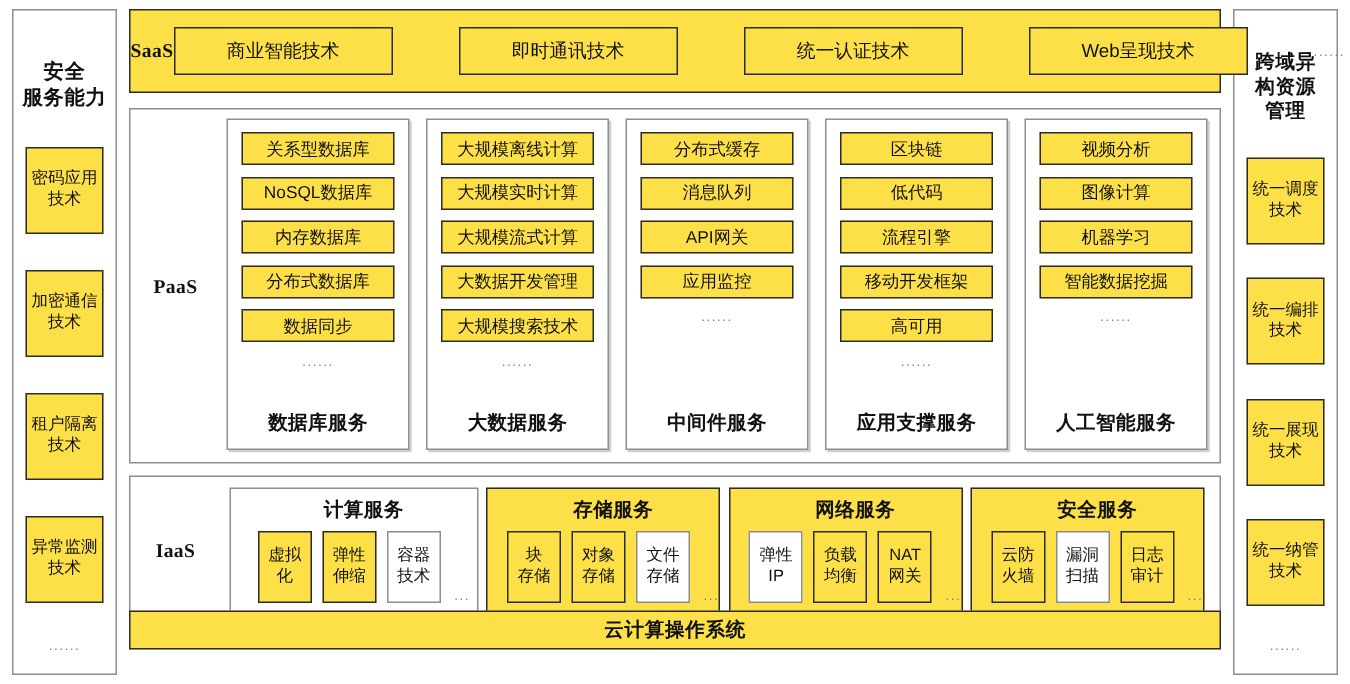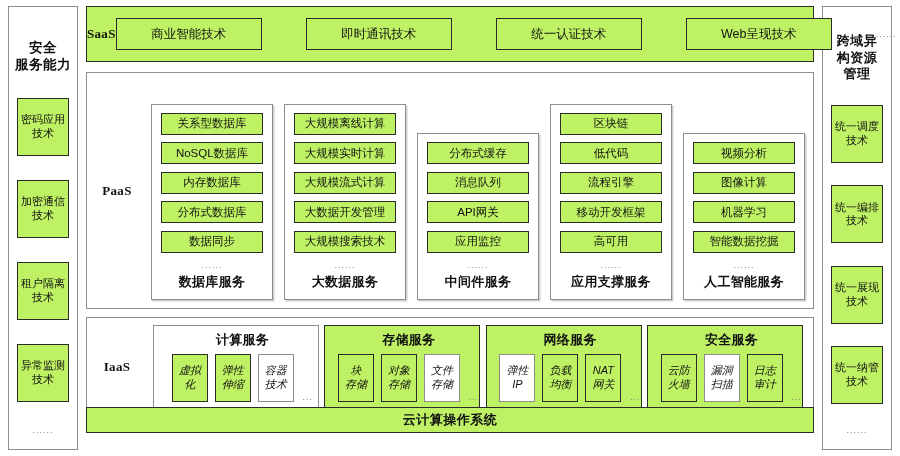--- a/index.html
+++ b/index.html
@@ -5,21 +5,21 @@
   html,body{margin:0;padding:0;background:#ffffff;}
   body{
     width:900px;height:456px;overflow:hidden;
     font-family:"Liberation Sans","DejaVu Sans",sans-serif;
     color:#111;
   }
   .canvas{position:relative;width:900px;height:456px;}
 
   
   .bx{
-    background:#bef264;
+    background:#fde047;
     border:1px solid #2b2b2b;
     box-sizing:border-box;
   }
   .bx-soft{
     background:#fff;
     border:1px solid #8d8d8d;
     box-sizing:border-box;
   }
   .shadowed{ box-shadow:1.5px 1.5px 0 0 #cfcfcf; }
 
@@ -77,21 +77,20 @@
   .paas{
     position:absolute;left:86px;top:72px;width:728px;height:237px;
     display:flex;align-items:stretch;
   }
   .paas-label{
     width:60px;display:flex;align-items:center;justify-content:center;
   }
   .paas-cols{
     flex:1;display:flex;justify-content:space-between;
     padding:6px 8px 8px 4px;
-    align-items:flex-end;
   }
   .paas-col{
     width:122px;
     display:flex;flex-direction:column;align-items:center;
     padding:8px 0 6px 0;
   }
   .paas-chip{
     width:102px;height:22px;font-size:11.5px;margin-bottom:7.5px;
   }
   .paas-col .dots{margin:1px 0 3px 0;}
@@ -113,21 +112,21 @@
   .iaas-group{
     height:84px;
     display:flex;flex-direction:column;align-items:center;
     padding:5px 8px 6px 21px;
   }
   .g-compute{width:166px;}
   .g-storage{width:156px;}
   .g-network{width:156px;}
   .g-security{width:156px;}
   .iaas-group-title{font-weight:bold;font-size:13px;margin-bottom:5px;letter-spacing:.3px;}
-  .iaas-tiles{display:flex;align-items:flex-end;justify-content:center;gap:7px;font-style:italic;}
+  .iaas-tiles{display:flex;align-items:flex-end;justify-content:center;gap:7px;}
   .iaas-tile{
     width:36px;height:48px;font-size:11px;line-height:1.25;
   }
   .iaas-dots{color:#7a7f88;font-size:9px;letter-spacing:1px;margin-left:2px;}
 
   
   .osbar{
     position:absolute;left:86px;top:407px;width:728px;height:26px;
     font-weight:bold;font-size:13px;letter-spacing:.5px;
   }

